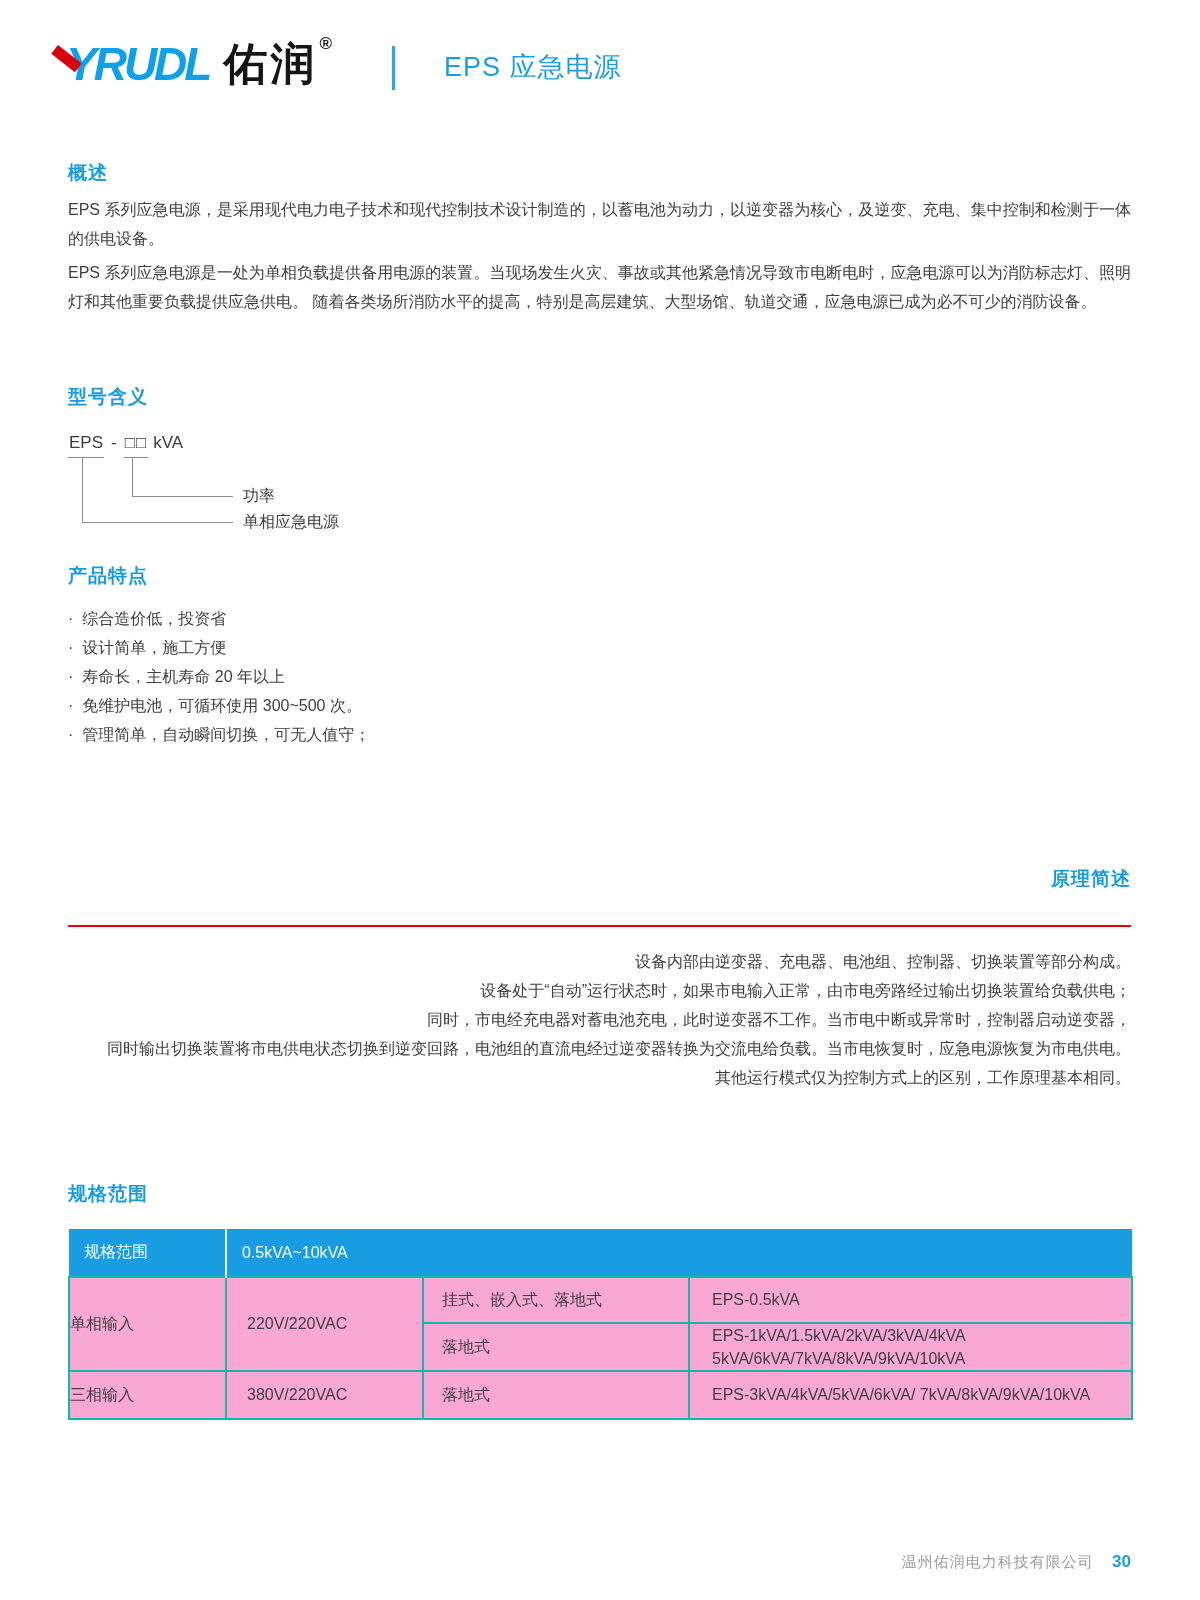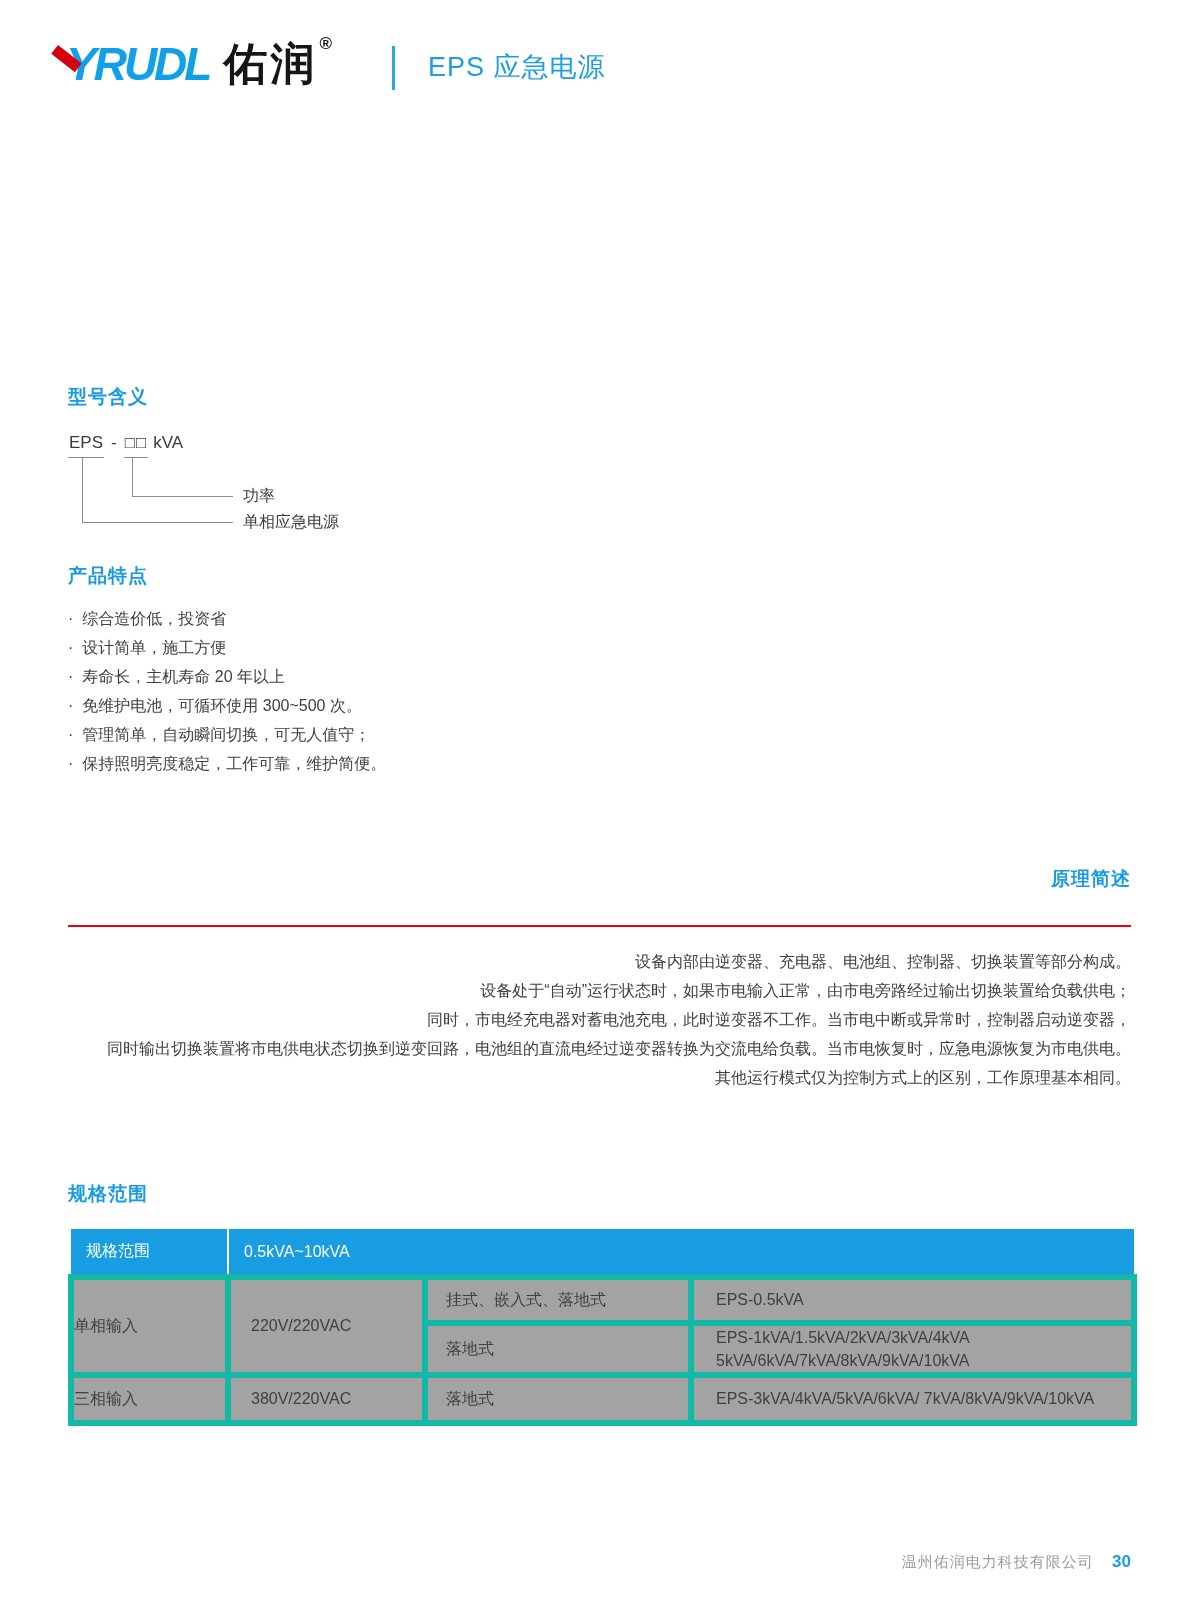--- a/index.html
+++ b/index.html
@@ -10,21 +10,21 @@
   
   .logo-row { position:absolute; left:60px; top:34px; height:60px; display:flex; align-items:center; }
   .logo-mark { position:relative; font-style:italic; font-weight:bold; font-size:46px; line-height:1;
                color:#0FA0E8; letter-spacing:-3px; padding-left:6px; }
   .logo-accent { position:absolute; left:-2px; top:4px; width:30px; height:11px; background:#D7000F;
                  transform:rotate(38deg); transform-origin:left top; }
   .logo-cn { font-style:normal; font-weight:bold; font-size:44px; line-height:1; color:#161616;
              letter-spacing:3px; margin-left:14px; }
   .logo-reg { font-style:normal; font-weight:bold; font-size:17px; color:#161616; position:relative; top:-20px; left:2px; }
   .header-sep { position:absolute; left:392px; top:46px; width:3px; height:44px; background:#29A7E5; }
-  .page-title { position:absolute; left:428px; top:51px; font-size:27px; line-height:32px; color:#1B9DE2; letter-spacing:1px; }
+  .page-title { position:absolute; left:444px; top:51px; font-size:27px; line-height:32px; color:#1B9DE2; letter-spacing:1px; }
 
   
   .section { position:absolute; left:68px; width:1063px; }
   .section-heading { font-size:19px; line-height:26px; font-weight:bold; color:#189BE1; letter-spacing:1px; }
   .body-text { font-size:16px; line-height:29px; color:#404040; text-align:justify; }
 
   
   .sec-overview { top:160px; }
   .sec-overview .p1 { margin-top:9px; }
   .sec-overview .p2 { margin-top:5px; }
@@ -58,21 +58,21 @@
   .principle-lines { margin-top:20px; }
   .principle-lines div { font-size:16px; line-height:29px; color:#404040; }
 
   
   .sec-spec { top:1181px; }
   table.spec-table { margin-top:22px; width:1063px; table-layout:fixed; border-collapse:collapse;
                      font-size:16px; color:#404040; }
   .spec-table th { background:#189DE2; color:#ffffff; font-weight:normal; text-align:left;
                    height:48px; padding-left:15px; border:none; }
   .spec-table th.th-first { border-right:2px solid #ffffff; }
-  .spec-table td { border:6px solid #14b8a6; vertical-align:middle; background:#a3a3a3; }
+  .spec-table td { border:2px solid #14b8a6; vertical-align:middle; background:#f9a8d4; }
   .col-1 { width:157px; } .col-2 { width:197px; } .col-3 { width:266px; } .col-4 { width:443px; }
   .spec-table td.c1 { padding-left:0; }
   .spec-table td.c2 { padding-left:20px; }
   .spec-table td.c3 { padding-left:18px; }
   .spec-table td.c4 { padding-left:22px; }
   tr.row-a { height:46px; } tr.row-b { height:47px; } tr.row-c { height:48px; }
   .two-line div { line-height:23px; }
 
   
   .footer { position:absolute; left:68px; top:1552px; width:1063px; text-align:right; }
@@ -88,20 +88,25 @@
     <span class="logo-mark">
       <span class="logo-accent"></span>
       <span>YRUDL</span>
     </span>
     <span class="logo-cn">佑润</span>
     <span class="logo-reg">®</span>
   </div>
   <div class="header-sep"></div>
   <div class="page-title">EPS 应急电源</div>
 
+  <div class="section sec-overview">
+    <div class="section-heading">概述</div>
+    <p class="body-text p1">EPS 系列应急电源，是采用现代电力电子技术和现代控制技术设计制造的，以蓄电池为动力，以逆变器为核心，及逆变、充电、集中控制和检测于一体的供电设备。</p>
+    <p class="body-text p2">EPS 系列应急电源是一处为单相负载提供备用电源的装置。当现场发生火灾、事故或其他紧急情况导致市电断电时，应急电源可以为消防标志灯、照明灯和其他重要负载提供应急供电。 随着各类场所消防水平的提高，特别是高层建筑、大型场馆、轨道交通，应急电源已成为必不可少的消防设备。</p>
+  </div>
 
   <div class="section sec-model">
     <div class="section-heading">型号含义</div>
     <div class="model-diagram">
       <div class="model-line">
         <span class="model-underlined">EPS</span><span class="model-dash">-</span><span class="model-underlined model-boxes">□□</span><span class="model-unit">kVA</span>
       </div>
       <div class="dg-line dg-v1"></div>
       <div class="dg-line dg-v2"></div>
       <div class="dg-line dg-h2"></div>
@@ -112,21 +117,20 @@
   </div>
 
   <div class="section sec-features">
     <div class="section-heading">产品特点</div>
     <ul class="features-list">
       <li><span class="feature-bullet">·</span><span>综合造价低，投资省</span></li>
       <li><span class="feature-bullet">·</span><span>设计简单，施工方便</span></li>
       <li><span class="feature-bullet">·</span><span>寿命长，主机寿命 20 年以上</span></li>
       <li><span class="feature-bullet">·</span><span>免维护电池，可循环使用 300~500 次。</span></li>
       <li><span class="feature-bullet">·</span><span>管理简单，自动瞬间切换，可无人值守；</span></li>
-      <li><span class="feature-bullet">·</span><span>保持照明亮度稳定，工作可靠，维护简便。</span></li>
     </ul>
   </div>
 
   <div class="section sec-principle">
     <div class="section-heading">原理简述</div>
     <div class="red-divider"></div>
     <div class="principle-lines">
       <div>设备内部由逆变器、充电器、电池组、控制器、切换装置等部分构成。</div>
       <div>设备处于“自动”运行状态时，如果市电输入正常，由市电旁路经过输出切换装置给负载供电；</div>
       <div>同时，市电经充电器对蓄电池充电，此时逆变器不工作。当市电中断或异常时，控制器启动逆变器，</div>

